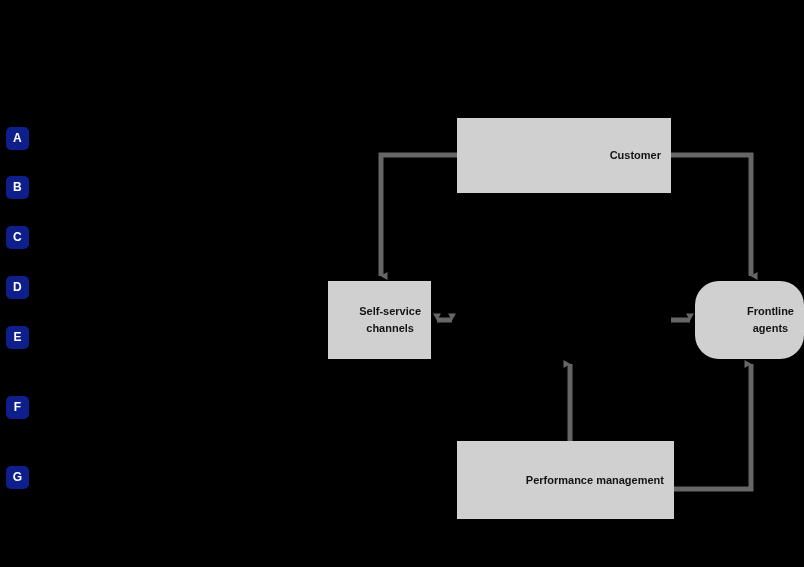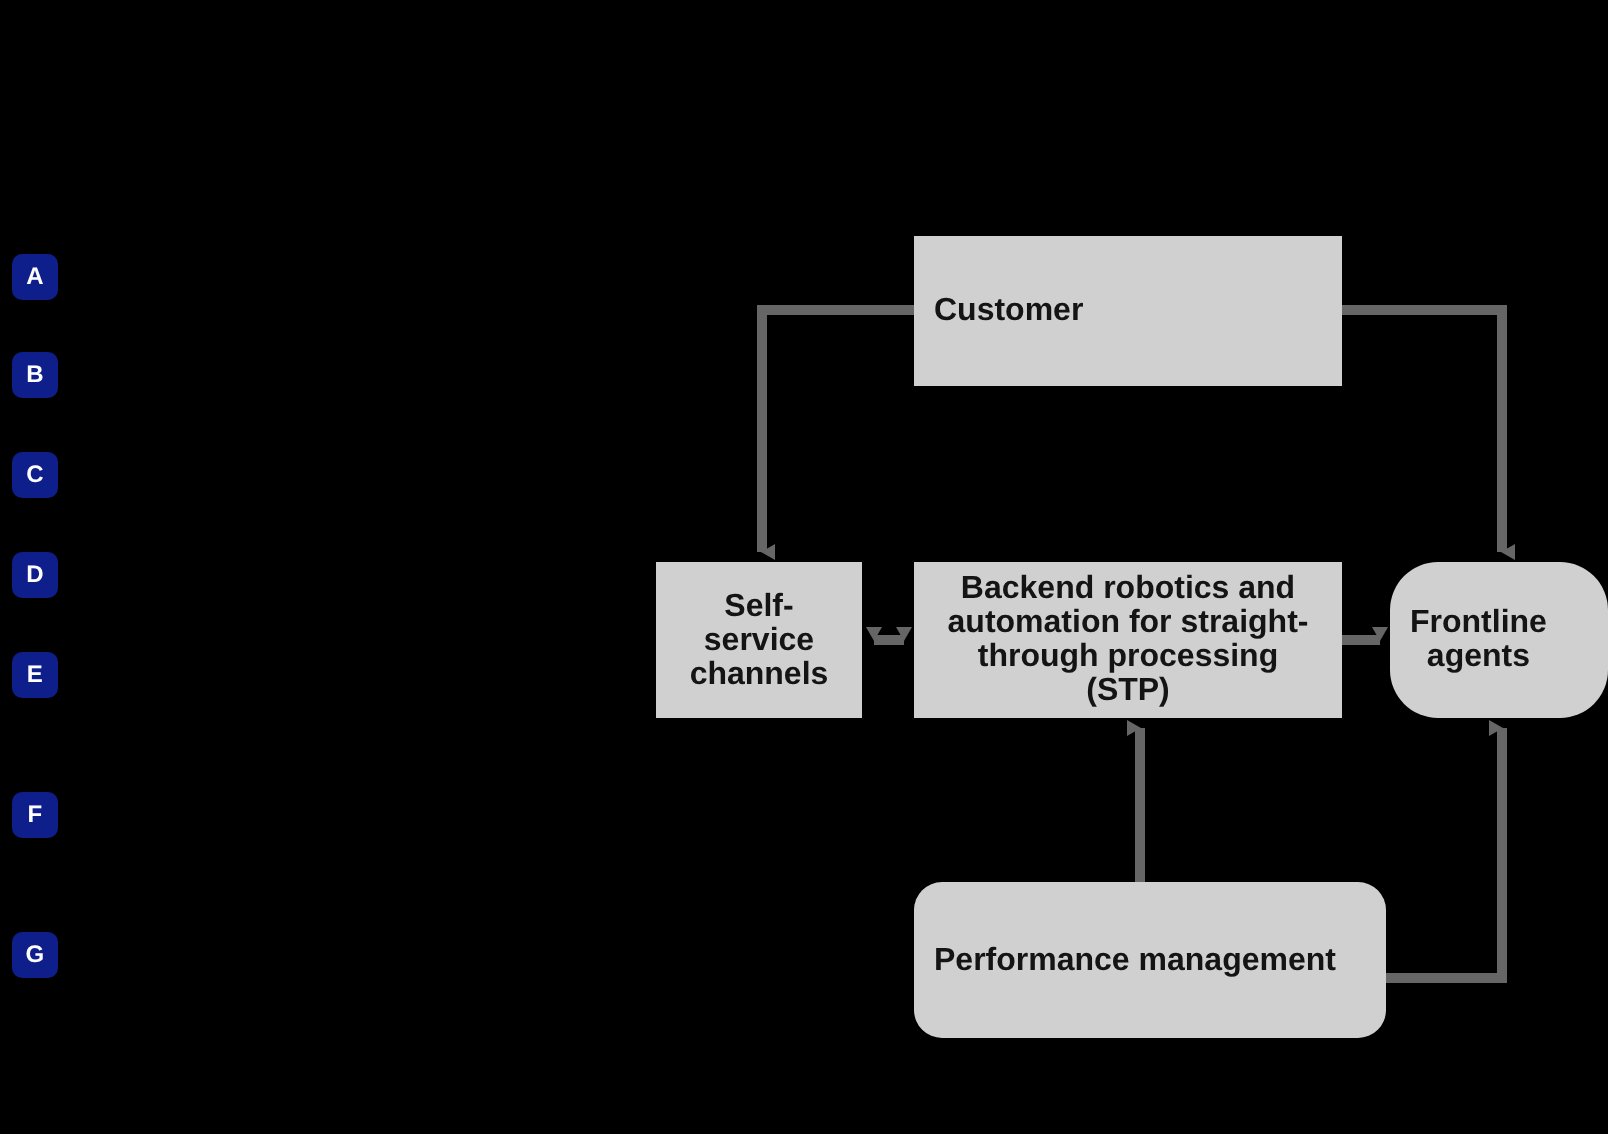--- a/index.html
+++ b/index.html
@@ -49,37 +49,37 @@
     font-family: "Liberation Sans", sans-serif;
   }
 
   
   .node {
     position: absolute;
     background: #d0d0d0;
     color: #141414;
     display: flex;
     align-items: center;
-    justify-content: flex-start;
+    justify-content: flex-end;
     text-align: center;
     font-family: "Liberation Sans", sans-serif;
     font-weight: 700;
-    font-size: 16px;
+    font-size: 11px;
     line-height: 17px;
     box-sizing: border-box;
     padding: 4px 10px;
     z-index: 3;
   }
   .node span { display: block; white-space: pre-line; }
 
   #node-customer            { left: 457px; top: 118px; width: 214px; height: 75px; }
   #node-self-service        { left: 328px; top: 281px; width: 103px; height: 78px; }
   #node-backend             { left: 457px; top: 281px; width: 214px; height: 78px; }
   #node-frontline           { left: 695px; top: 281px; width: 109px; height: 78px; border-radius: 24px; }
-  #node-performance         { left: 457px; top: 441px; width: 236px; height: 78px; border-radius: 14px; }
+  #node-performance         { left: 457px; top: 441px; width: 217px; height: 78px; }
 
   
   #connectors {
     position: absolute;
     left: 0; top: 0;
     width: 804px;
     height: 567px;
     z-index: 2;
   }
 </style>
@@ -129,25 +129,20 @@
 
   <div class="node" id="node-customer">
     <span>Customer</span>
   </div>
 
   <div class="node" id="node-self-service">
     <span>Self-service
 channels</span>
   </div>
 
-  <div class="node" id="node-backend">
-    <span>Backend robotics and
-automation for straight-
-through processing (STP)</span>
-  </div>
 
   <div class="node" id="node-frontline">
     <span>Frontline
 agents</span>
   </div>
 
   <div class="node" id="node-performance">
     <span>Performance management</span>
   </div>
 

